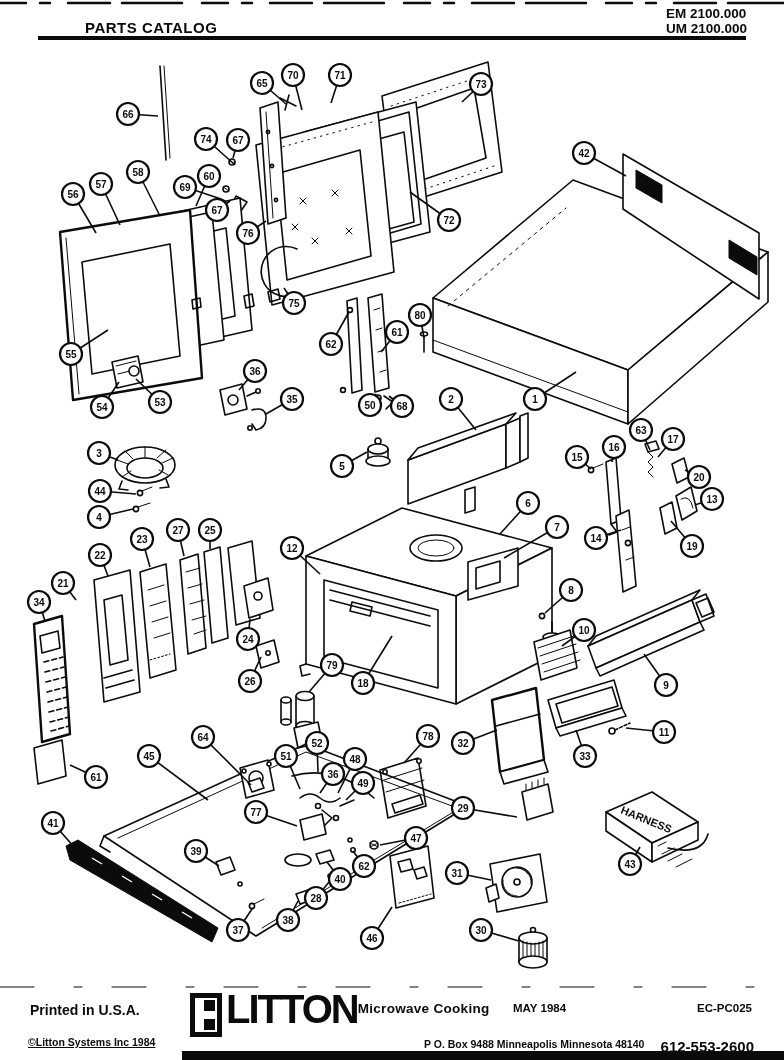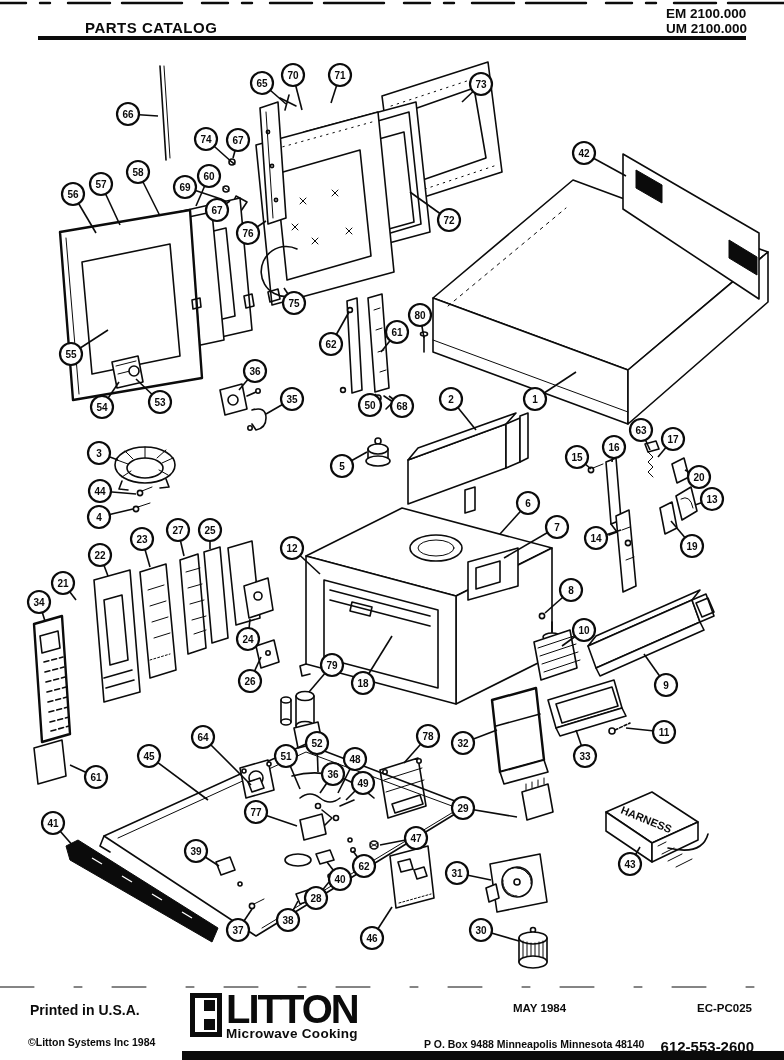--- a/index.html
+++ b/index.html
@@ -4,26 +4,26 @@
 <style>
   html,body{margin:0;padding:0;background:#e8e8e8;}
   .page{position:relative;width:784px;height:1060px;background:#ffffff;
         font-family:"Liberation Sans",sans-serif;color:#0b0b0b;overflow:hidden;}
   
   .hdr-title{position:absolute;left:38px;top:19px;font-size:15px;font-weight:bold;letter-spacing:.5px;margin-left:47px;}
   .hdr-models{position:absolute;right:37px;top:6px;font-size:13.5px;font-weight:bold;line-height:15px;}
   .hdr-rule{position:absolute;left:38px;top:36px;width:708px;height:4px;background:#0b0b0b;}
   
   .ftr-printed{position:absolute;left:30px;top:1002px;font-size:14px;font-weight:bold;text-align:right;}
-  .ftr-copy{position:absolute;left:28px;top:1036px;font-size:10.5px;font-weight:bold;}
+  .ftr-copy{position:absolute;left:28px;top:1036px;font-size:10.5px;font-weight:bold;text-decoration:underline;}
   .logo{position:absolute;left:190px;top:990px;display:flex;align-items:flex-start;}
   .logo-box{width:22px;height:34px;border:5px solid #0b0b0b;position:relative;margin-right:4px;margin-top:3px;background:#fff;}
   .logo-box .b1,.logo-box .b2{position:absolute;left:9px;width:11px;height:11px;background:#0b0b0b;}
   .logo-box .b1{top:2px;} .logo-box .b2{bottom:2px;}
-  .logo-txt{display:flex;flex-direction:column;align-items:flex-start;}
+  .logo-txt{display:flex;flex-direction:row;align-items:center;}
   .logo-name{font-size:40px;font-weight:900;letter-spacing:-2px;line-height:38px;}
   .logo-sub{font-size:13.5px;font-weight:bold;letter-spacing:.3px;margin-top:-2px;}
   .ftr-date{position:absolute;left:500px;top:1002px;font-size:11.5px;font-weight:bold;padding-left:13px;}
   .ftr-doc{position:absolute;right:32px;top:1002px;font-size:11.5px;font-weight:bold;}
   .ftr-addr{position:absolute;left:424px;top:1038px;font-size:10.5px;font-weight:bold;}
   .ftr-phone{position:absolute;right:30px;top:1038px;font-size:15px;font-weight:bold;}
   .bottom-bar{position:absolute;left:182px;top:1051px;width:602px;height:9px;background:#0b0b0b;}
   
   svg.diagram{position:absolute;left:0;top:0;}
   svg.diagram *{vector-effect:none;}

